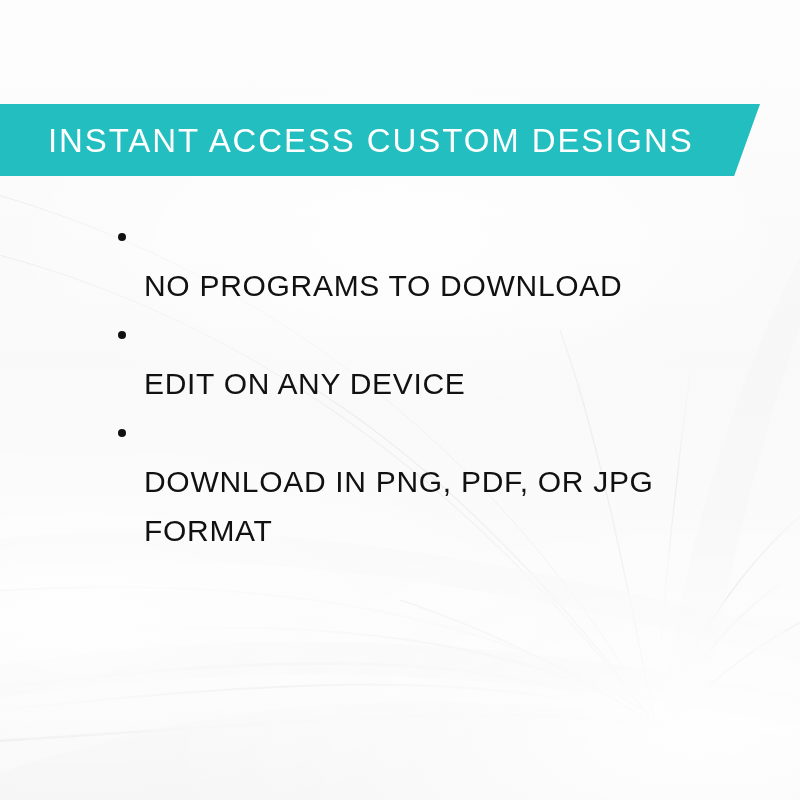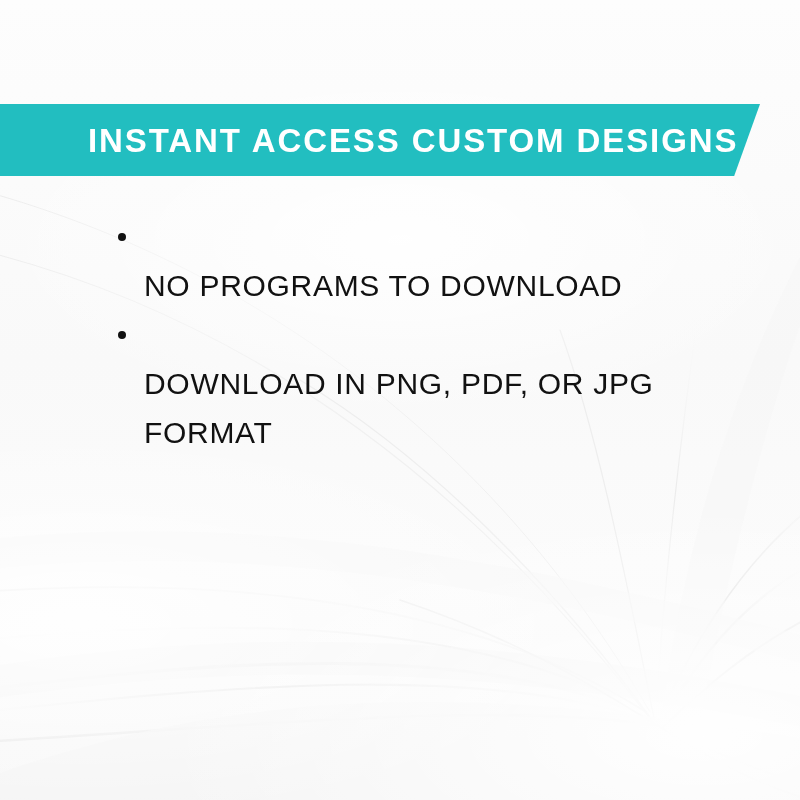--- a/index.html
+++ b/index.html
@@ -51,25 +51,25 @@
     background:#22bec0;
     clip-path:polygon(0 0, 100% 0, 96.6% 100%, 0 100%);
     display:flex;
     align-items:center;
     box-shadow:0 1px 2px rgba(0,0,0,0.05);
   }
 
   #banner-title {
     color:#ffffff;
     font-family:"Liberation Sans", sans-serif;
-    font-weight:700;
+    font-weight:400;
     font-size:33px;
     letter-spacing:1.9px;
     line-height:1;
-    padding-left:88px;
+    padding-left:48px;
     white-space:nowrap;
     transform:scaleX(1.0);
     transform-origin:left center;
   }
 
   
   #feature-list {
     position:absolute;
     left:112px;
     top:212px;
@@ -163,19 +163,22 @@
 
   <div id="banner">
     <div id="banner-title">INSTANT ACCESS CUSTOM DESIGNS</div>
   </div>
 
   <ul id="feature-list">
     <li class="feature-item">
       <span>NO PROGRAMS TO DOWNLOAD</span>
     </li>
     <li class="feature-item">
+      <span>EDIT ON ANY DEVICE</span>
+    </li>
+    <li class="feature-item">
       <span>DOWNLOAD IN PNG, PDF, OR JPG
 FORMAT</span>
     </li>
 
   </ul>
 
 </div>
 
 </body></html>

